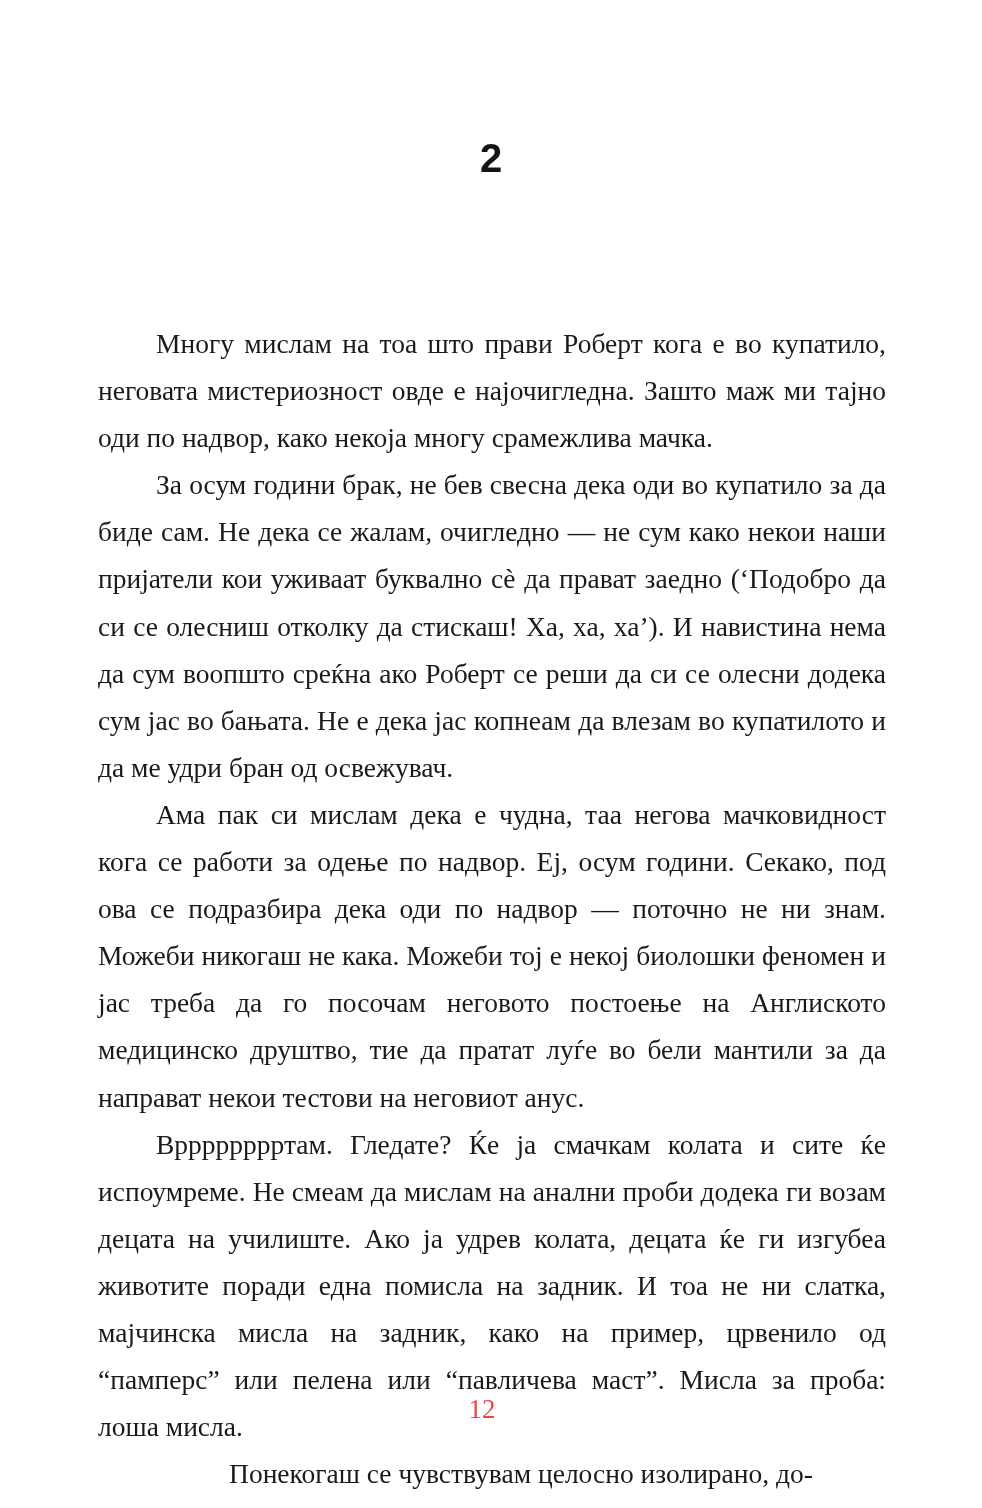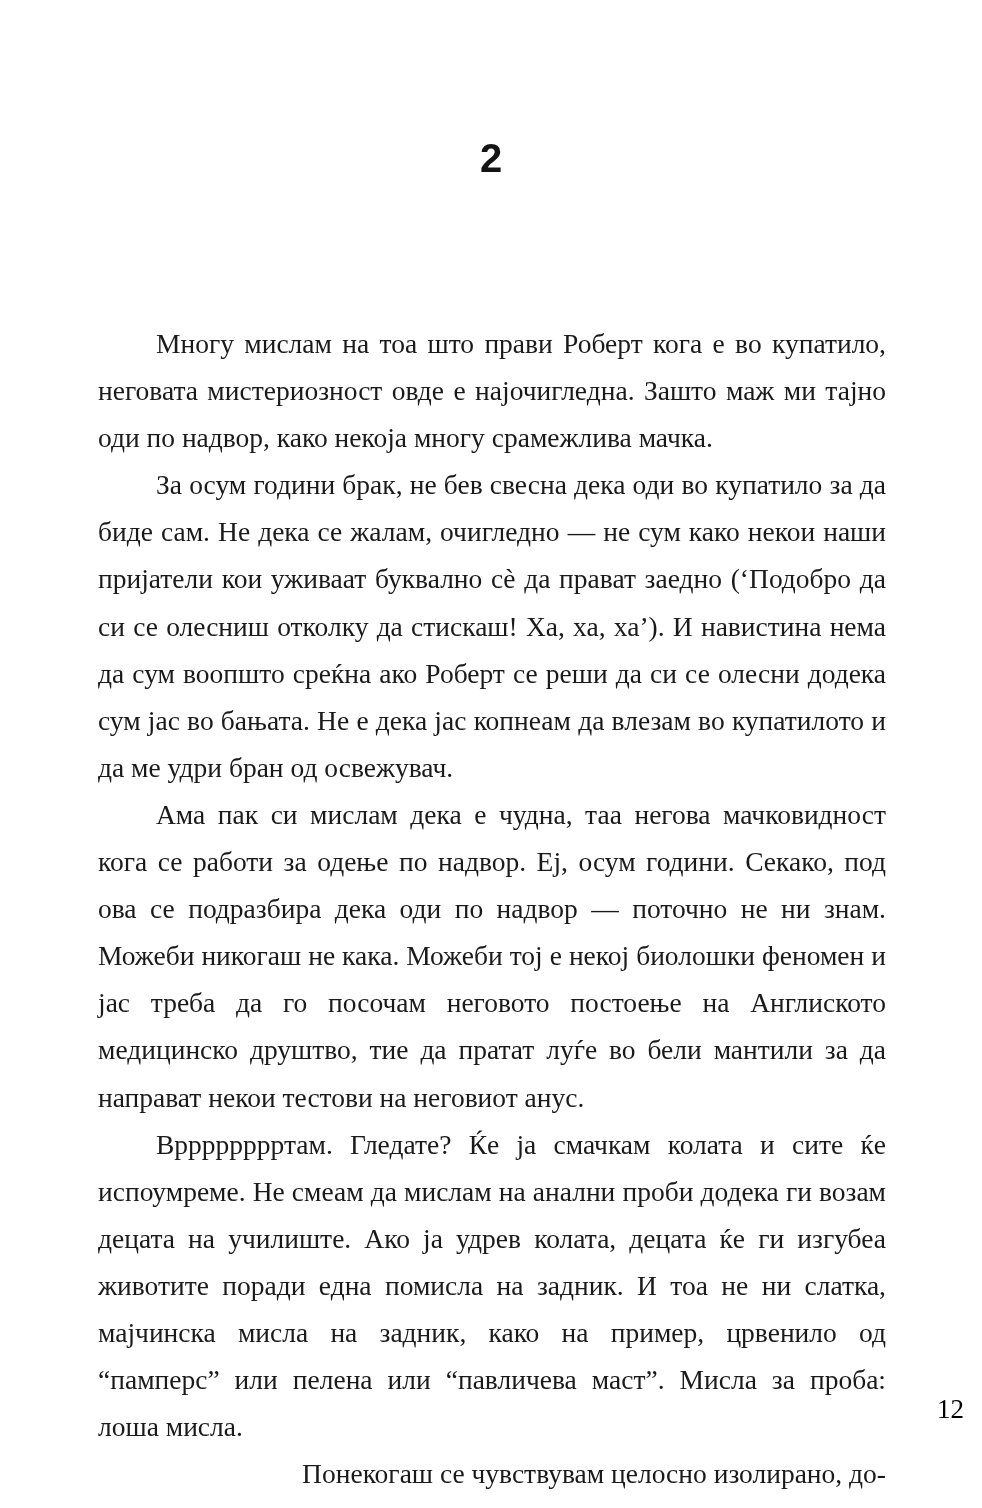--- a/index.html
+++ b/index.html
@@ -45,31 +45,31 @@
     text-align: justify;
     text-justify: inter-word;
     font-size: 27.5px;
     line-height: 47.1px;
     text-indent: 58px;
     hyphens: manual;
     -webkit-hyphens: manual;
     word-spacing: 0.0em;
   }
   .para:last-child {
-    text-align: right;
+    text-align: center;
   }
   .page-number {
     position: absolute;
     top: 1392px;
     left: 0;
     width: 964px;
-    text-align: right;
+    text-align: center;
     font-size: 27px;
     line-height: 34px;
-    color: #000000;
+    color: #ef4444;
   }
 </style>
 </head>
 <body>
 
 <div class="page">
 
   <div class="chapter-number">2</div>
 
   <div class="text-block">

